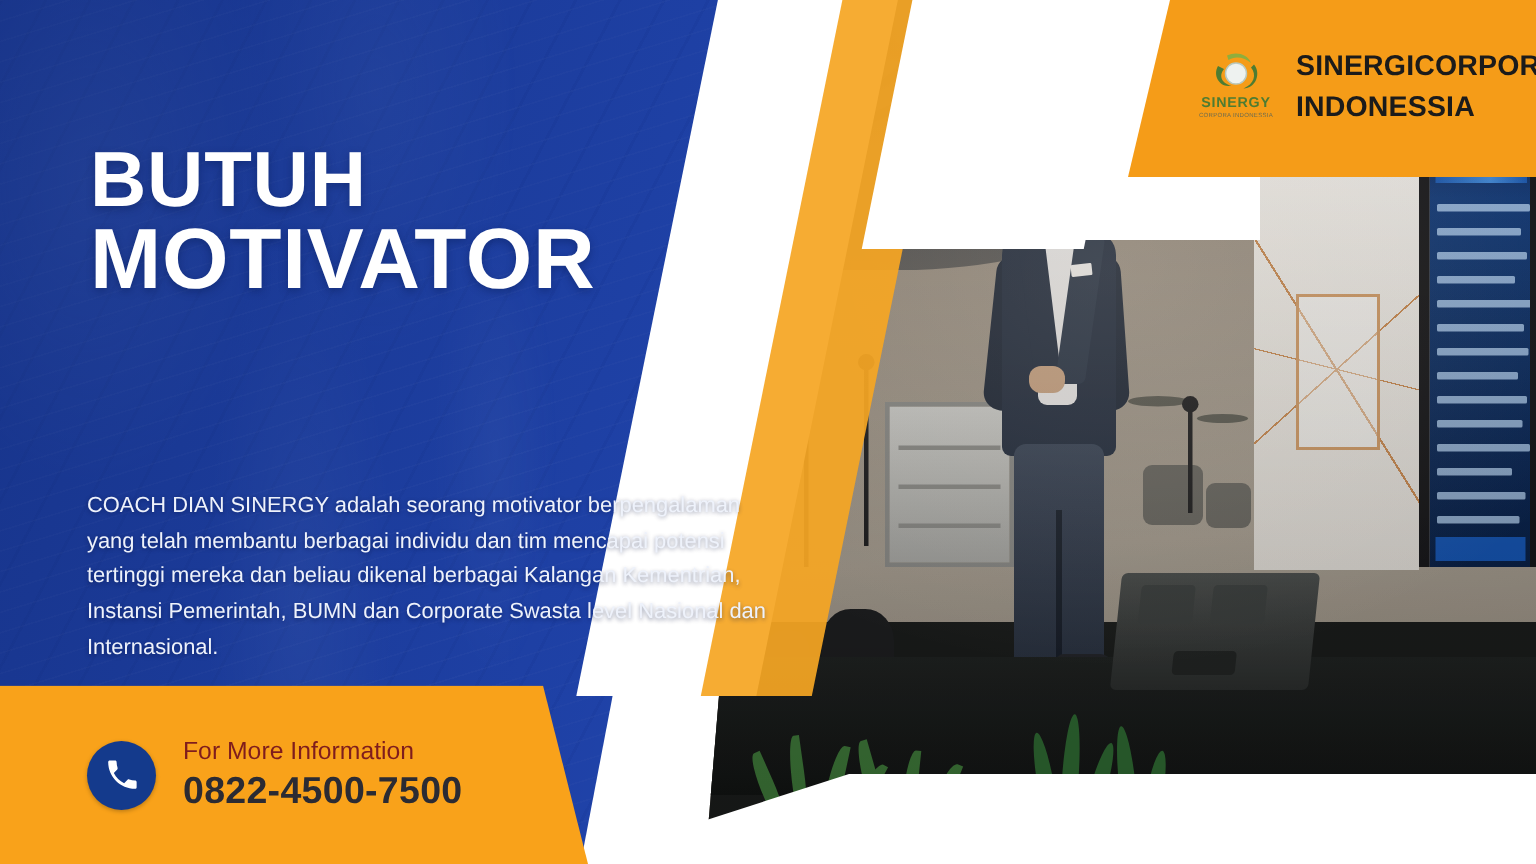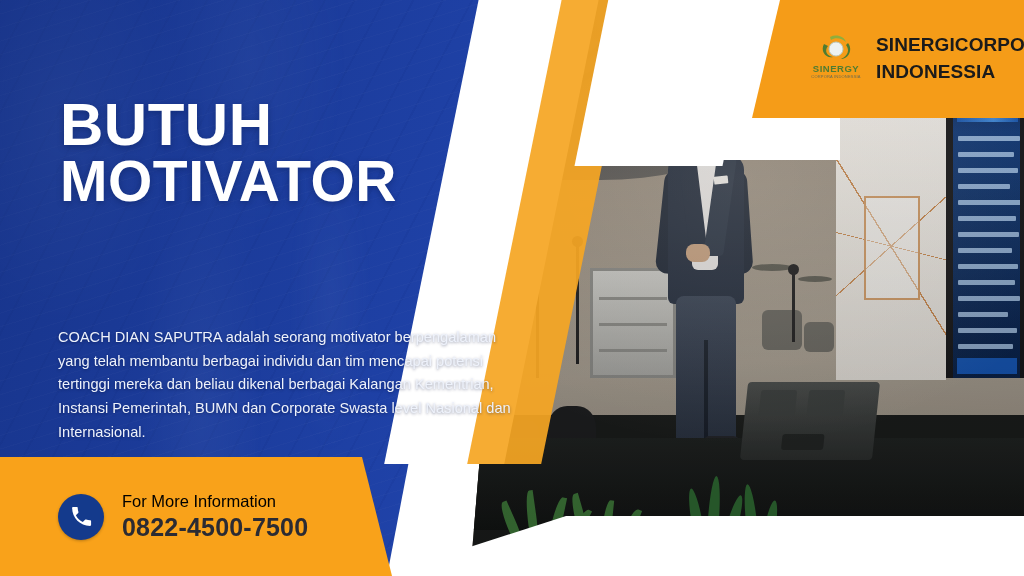--- a/index.html
+++ b/index.html
@@ -294,21 +294,21 @@
 
   
   .logo-panel {
     position:absolute; left:752px; top:0; width:272px; height:118px;
     background:#f59c18;
     z-index:9;
     clip-path: polygon(28px 0, 272px 0, 272px 118px, 0 118px);
     display:flex; align-items:center; gap:14px;
     padding-left:46px;
   }
-  .logo-mark { position:relative; width:52px; height:54px; flex:0 0 auto;margin-left:12px; }
+  .logo-mark { position:relative; width:52px; height:54px; flex:0 0 auto; }
   .logo-mark .swirl {
     position:absolute; left:8px; top:2px; width:36px; height:34px;
   }
   .logo-mark .wordmark {
     position:absolute; left:-6px; top:32px; width:64px;
     font-size:9.5px; font-weight:700; letter-spacing:.5px;
     color:#4e7c32; text-align:center; line-height:1;
     font-family:"Liberation Sans", sans-serif;
   }
   .logo-mark .wordmark small{
@@ -321,21 +321,21 @@
     font-family:"Liberation Sans", sans-serif;
   }
 
   
   .headline {
     position:absolute; left:60px; top:96px; z-index:12;
     width:470px;
   }
   .headline .l1, .headline .l2 {
     color:#ffffff; font-weight:700;
-    font-size:60px; line-height:.96; letter-spacing:.5px;
+    font-size:52px; line-height:.96; letter-spacing:.5px;
     font-family:"Liberation Sans", sans-serif;
     text-shadow:0 2px 6px rgba(0,20,70,.35);
   }
   .headline .l2 { font-size:57px; }
   .headline .l3 {
     color:#f5a623; font-weight:700;
     font-size:50px; line-height:1.28; letter-spacing:.5px;
     font-family:"Liberation Sans", sans-serif;
     text-shadow:0 2px 6px rgba(0,20,70,.35);
   }
@@ -357,21 +357,21 @@
   }
   .phone-badge {
     width:46px; height:46px; border-radius:50%;
     background:#143a8c; margin-left:58px; flex:0 0 auto;
     display:flex; align-items:center; justify-content:center;
     box-shadow:0 1px 3px rgba(0,0,0,.25);
   }
   .phone-badge svg { width:25px; height:25px; fill:#ffffff; }
   .contact-text { margin-left:18px; }
   .contact-label {
-    font-size:16.5px; color:#000000; line-height:1.25;
+    font-size:16.5px; color:#7f1d1d; line-height:1.25;
     font-family:"Liberation Sans", sans-serif;
   }
   .contact-number {
     font-size:25px; font-weight:700; color:#2b2b33;
     line-height:1.2; letter-spacing:.2px;
     font-family:"Liberation Sans", sans-serif;
   }
 
   
   .bottom-white {
@@ -512,21 +512,21 @@
       <div>SINERGICORPORA</div>
       <div>INDONESSIA</div>
     </div>
   </div>
 
   <div class="headline">
     <div class="l1">BUTUH</div>
     <div class="l2">MOTIVATOR</div>
   </div>
 
-  <div class="body-copy">COACH DIAN SAPUTRA adalah seorang motivator berpengalaman yang telah membantu berbagai individu dan tim mencapai potensi tertinggi mereka dan beliau dikenal berbagai Kalangan Kementrian, Instansi Pemerintah, BUMN dan Corporate Swasta level Nasional dan Internasional.</div>
+  <div class="body-copy">COACH DIAN SINERGY adalah seorang motivator berpengalaman yang telah membantu berbagai individu dan tim mencapai potensi tertinggi mereka dan beliau dikenal berbagai Kalangan Kementrian, Instansi Pemerintah, BUMN dan Corporate Swasta level Nasional dan Internasional.</div>
 
   <div class="contact-bar">
     <div class="phone-badge">
       <svg viewBox="0 0 24 24">
         <path d="M6.6 10.8c1.5 2.9 3.7 5.1 6.6 6.6l2.2-2.2c.3-.3.7-.4 1.1-.2 1.2.4 2.4.6 3.7.6.6 0 1 .4 1 1V20c0 .6-.4 1-1 1C10.7 21 3 13.3 3 3.8c0-.6.4-1 1-1h3.4c.6 0 1 .4 1 1 0 1.3.2 2.5.6 3.7.1.4 0 .8-.2 1.1l-2.2 2.2z"></path>
       </svg>
     </div>
     <div class="contact-text">
       <div class="contact-label">For More Information</div>
       <div class="contact-number">0822-4500-7500</div>

